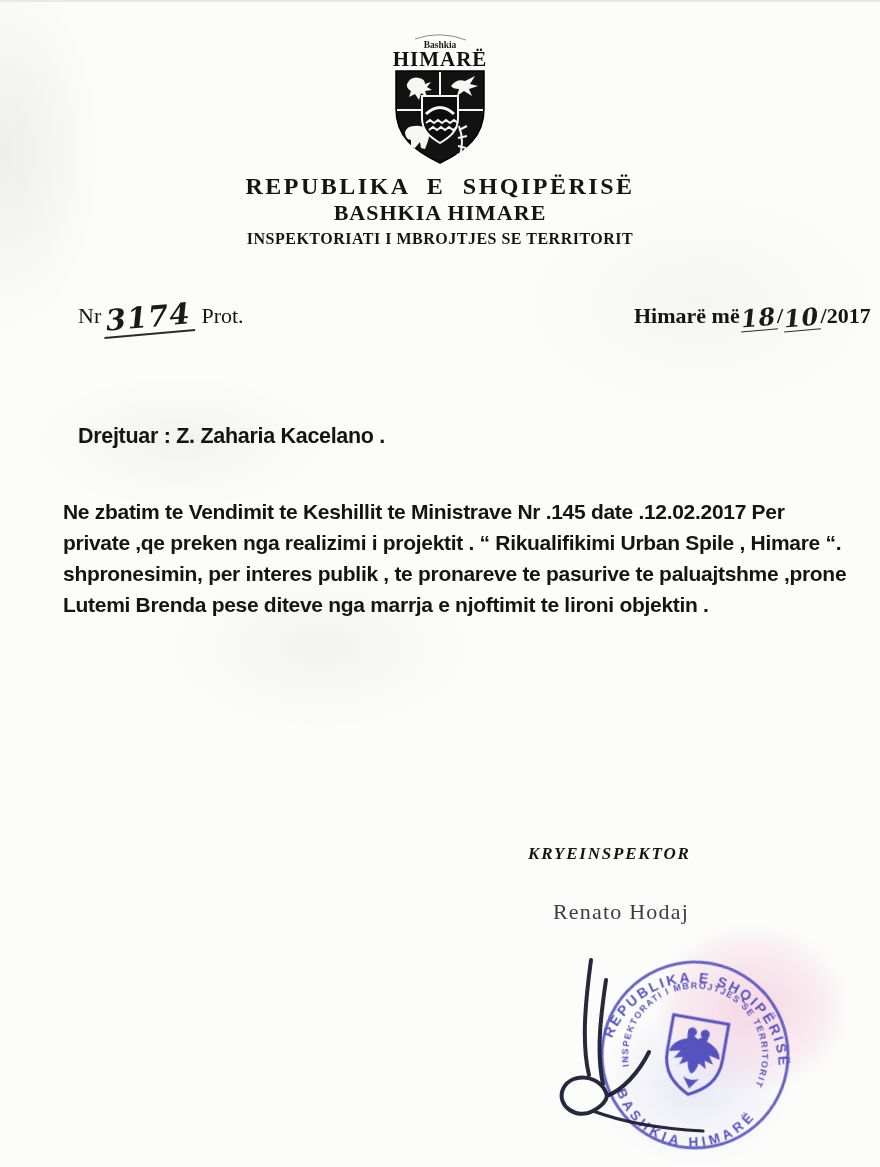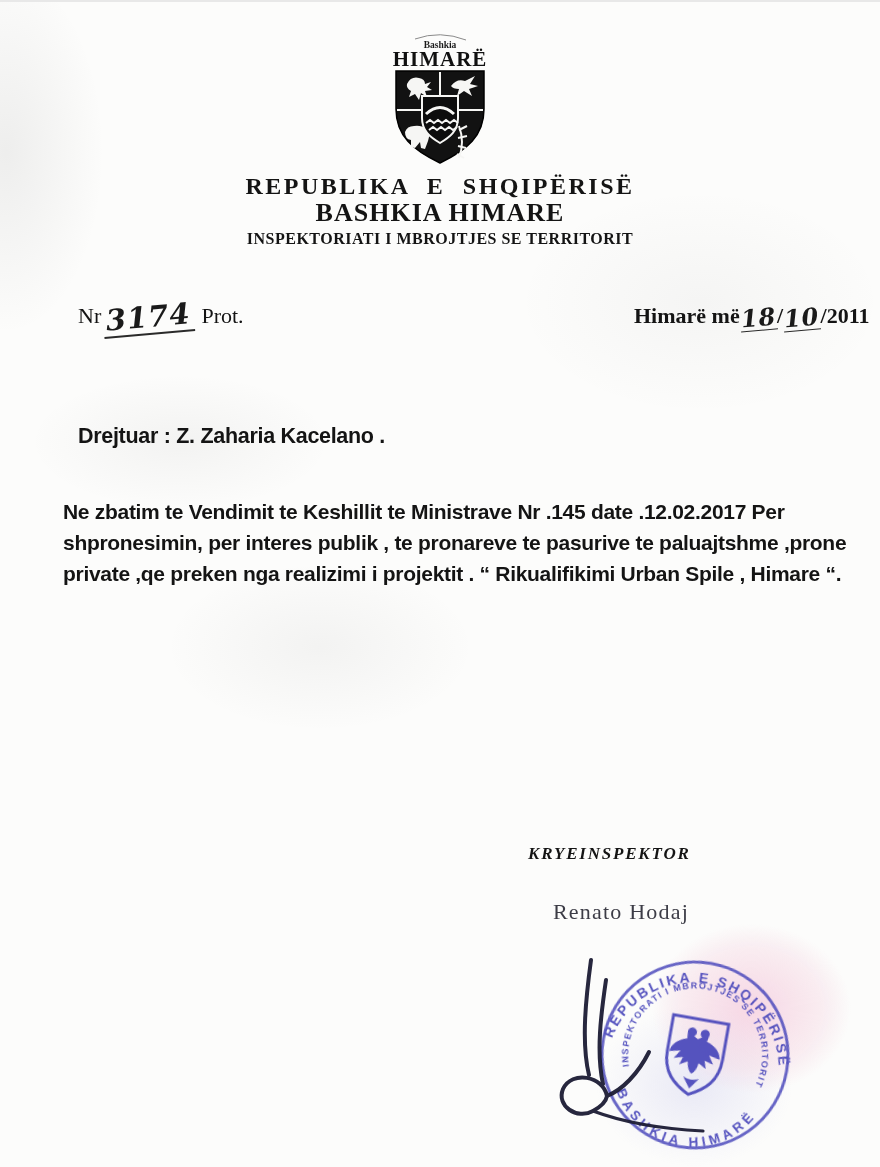--- a/index.html
+++ b/index.html
@@ -13,21 +13,21 @@
     background:
       radial-gradient(140px 260px at 6px 150px, rgba(70,70,70,0.08), transparent 70%),
       radial-gradient(220px 120px at 320px 645px, rgba(70,70,70,0.05), transparent 70%),
       radial-gradient(260px 160px at 700px 300px, rgba(70,70,70,0.04), transparent 70%),
       radial-gradient(200px 90px at 180px 440px, rgba(70,70,70,0.05), transparent 75%);
   }
   
   .emblem{position:absolute;top:26px;left:50%;transform:translateX(-50%);}
   .org{position:absolute;top:171px;left:0;width:100%;text-align:center;font-weight:bold;}
   .org-line1{font-size:24px;letter-spacing:2.5px;word-spacing:9px;line-height:27px;}
-  .org-line2{font-size:26px;letter-spacing:1px;line-height:25px;}
+  .org-line2{font-size:22px;letter-spacing:1px;line-height:25px;}
   .org-line3{font-size:16px;letter-spacing:0.5px;line-height:28px;}
   
   .prot{position:absolute;top:301px;left:78px;font-size:22px;}
   .dateline{position:absolute;top:301px;left:634px;font-size:22px;font-weight:600;white-space:nowrap;}
   .hw{
     display:inline-block;font-family:"DejaVu Serif",serif;font-style:italic;font-weight:700;
     color:#1a1a1a;transform:rotate(-5deg);letter-spacing:1px;line-height:1;
   }
   .hw-prot{font-size:29px;border-bottom:2px solid #2a2a2a;padding:0 3px 1px;margin:0 2px;vertical-align:-4px;}
   .hw-date{font-size:24px;border-bottom:1.5px solid #2a2a2a;padding:0 1px;vertical-align:-3px;}
@@ -81,33 +81,34 @@
     <div class="org-line2">BASHKIA HIMARE</div>
     <div class="org-line3">INSPEKTORIATI I MBROJTJES SE TERRITORIT</div>
   </div>
 
   <div class="prot">
     <span>Nr</span><span class="hw hw-prot">3174</span>
     <span>Prot.</span>
   </div>
 
   <div class="dateline">
-    <span>Himarë më</span><span class="hw hw-date">18</span><span>/</span><span class="hw hw-date">10</span><span>/2011</span>
+    <span>Himarë më</span><span class="hw hw-date">18</span><span>/</span><span class="hw hw-date">10</span><span>/2017</span>
   </div>
 
 
   <div class="addressee sans">
     <span>Drejtuar :</span>
     <span>Z. Zaharia Kacelano .</span>
   </div>
 
   <div class="bodytext sans">
     <div>Ne zbatim te Vendimit te Keshillit te Ministrave Nr .145 date .12.02.2017 Per</div>
+    <div>private ,qe preken nga realizimi i projektit . “ Rikualifikimi Urban Spile , Himare “.</div>
     <div>shpronesimin, per interes publik , te pronareve te pasurive te paluajtshme ,prone</div>
-    <div>private ,qe preken nga realizimi i projektit . “ Rikualifikimi Urban Spile , Himare “.</div>
+    <div>Lutemi Brenda pese diteve nga marrja e njoftimit te lironi objektin .</div>
   </div>
 
   <div class="sig-title">KRYEINSPEKTOR</div>
   <div class="sig-name">Renato Hodaj</div>
 
   <div class="stamp-halo"></div>
 
   <svg class="stamp" width="240" height="240" viewBox="0 0 240 240">
     <defs>
       <path id="arcTop" d="M 36,152 A 86,86 0 1 1 204,152"></path>

